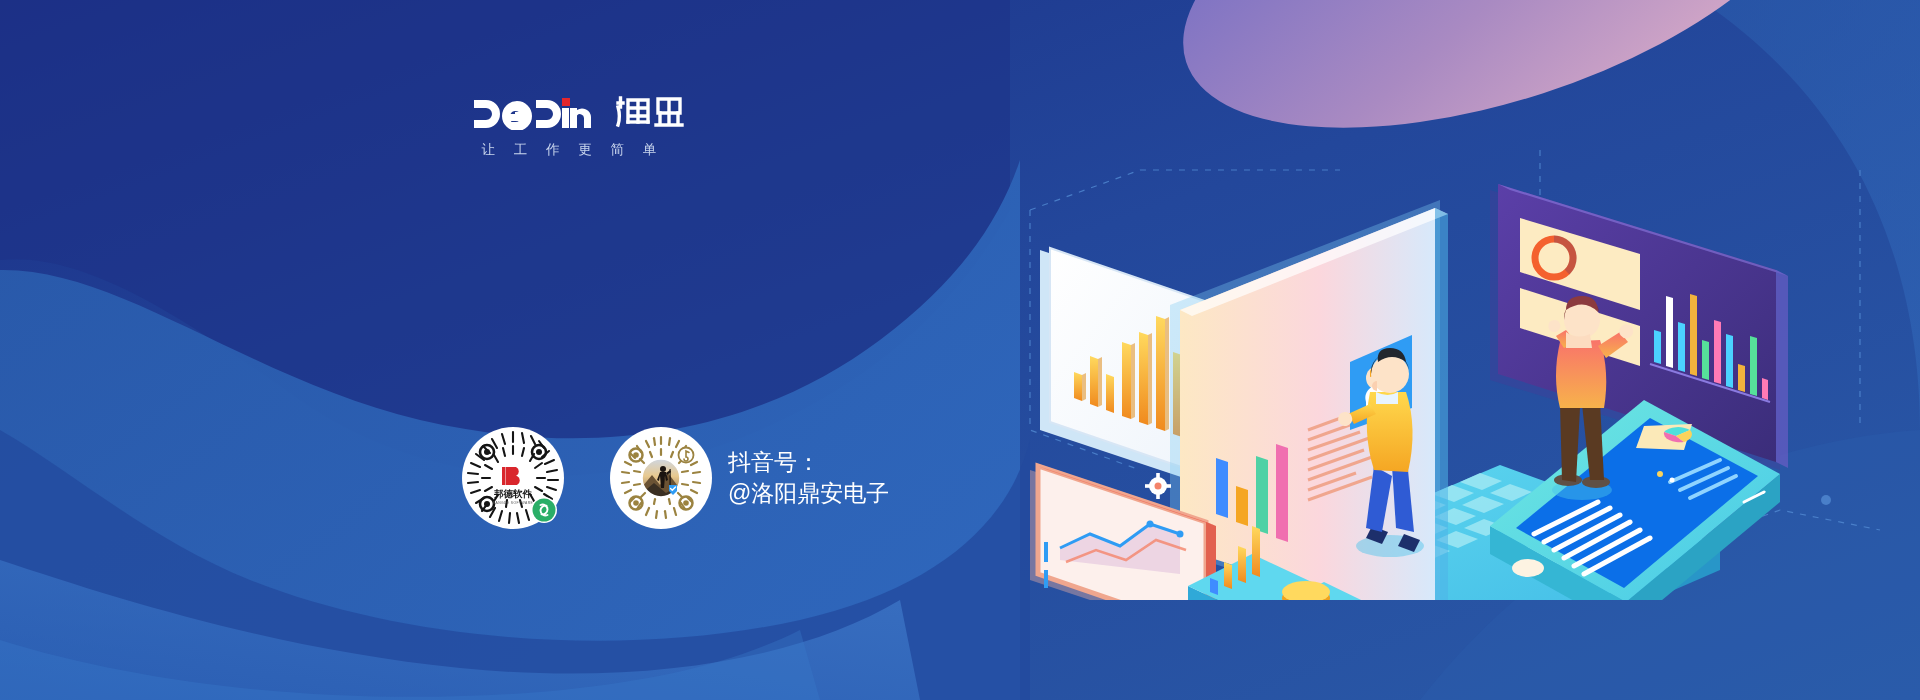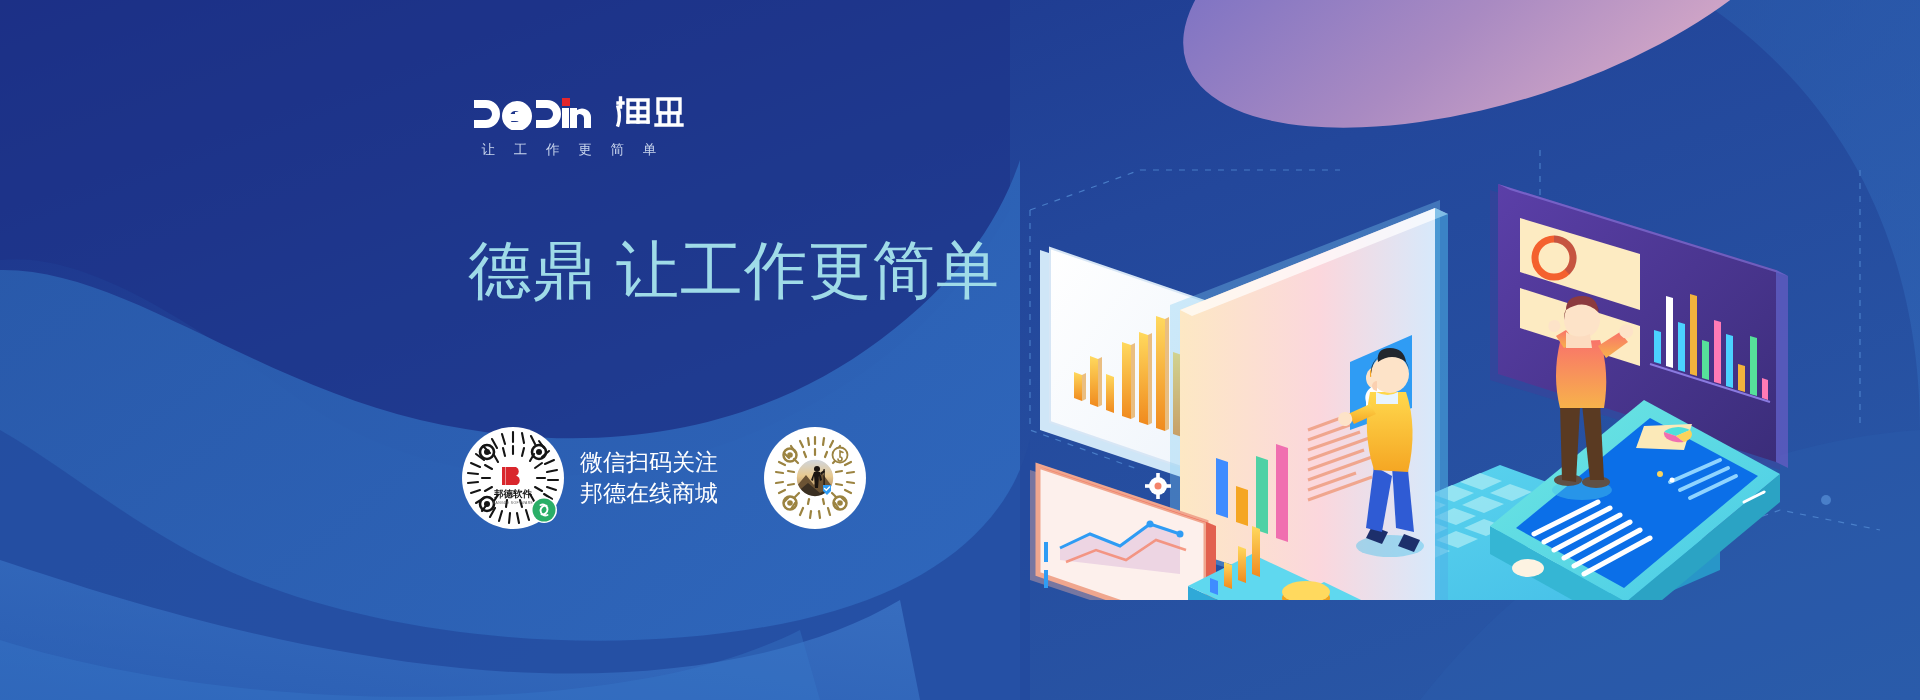--- a/index.html
+++ b/index.html
@@ -168,23 +168,20 @@
           <path d="M14 28 h20"></path>
 
           <path d="M44 5 h22 M44 5 v14 M66 5 v14 M44 19 h22 M55 5 v14"></path>
           <path d="M46 19 v12 M64 19 v12 M55 19 v12 M42 31 h26"></path>
         </g>
       </svg>
     </div>
     <div class="logo-tagline">让 工 作 更 简 单</div>
   </div>
 
-  <div id="headline">
-    <span>德鼎</span><span class="gap"></span><span>让工作更简单</span>
-  </div>
 
 
   <div id="qr-section">
 
     <div class="qr-item">
       <div class="qr-code">
         <svg width="102" height="102" viewBox="0 0 102 102">
           <circle cx="51" cy="51" r="51" fill="#ffffff"></circle>
           <g stroke="#141414" stroke-width="2.1" stroke-linecap="round">
             <line x1="51" y1="5" x2="51" y2="15"></line>
@@ -249,24 +246,20 @@
           </g>
           <text x="51" y="70" font-family="'Liberation Sans',sans-serif" font-size="9.5" font-weight="bold" fill="#141414" text-anchor="middle">邦德软件</text>
           <text x="51" y="77" font-family="'Liberation Sans',sans-serif" font-size="3.4" fill="#555" text-anchor="middle" letter-spacing="0.4">BANGDE SOFTWARE</text>
 
           <g>
             <circle cx="82" cy="83" r="13" fill="#ffffff"></circle>
             <circle cx="82" cy="83" r="11.5" fill="#2aae67"></circle>
             <path d="M78.5 78 a5 5 0 0 1 7 4.5 a5 5 0 0 1 -6 4.8 M85.5 88 a5 5 0 0 1 -7 -4.5 a5 5 0 0 1 6 -4.8" fill="none" stroke="#ffffff" stroke-width="1.9" stroke-linecap="round"></path>
           </g>
         </svg>
-      </div>
-      <div class="qr-caption">
-        <span>微信扫码关注</span>
-        <span>邦德在线商城</span>
       </div>
     </div>
 
     <div class="qr-item">
       <div class="qr-code">
         <svg width="102" height="102" viewBox="0 0 102 102">
           <defs>
             <clipPath id="dyPhoto">
                 <circle cx="51" cy="51" r="19"></circle>
               </clipPath>
@@ -346,20 +339,24 @@
             <path d="M59 58 l8 0 l0 6 l-4 4 l-4 -4 z" fill="#2f9cf4"></path>
             <path d="M60.5 61.5 l1.8 1.8 l3.2 -3.2" fill="none" stroke="#ffffff" stroke-width="1.4" stroke-linecap="round"></path>
           </g>
 
           <g>
             <circle cx="76" cy="28" r="7.5" fill="#ffffff" stroke="#9b8340" stroke-width="1.8"></circle>
             <path d="M74 32 a2 2 0 1 0 2 -2 v-6 l3 1.5" fill="none" stroke="#9b8340" stroke-width="1.6" stroke-linecap="round"></path>
           </g>
         </svg>
       </div>
+      <div class="qr-caption">
+        <span>抖音号：</span>
+        <span>@洛阳鼎安电子</span>
+      </div>
     </div>
   </div>
 
   <div id="paper-plane">
     <svg width="48" height="42" viewBox="0 0 48 42">
       <defs>
         <linearGradient id="gPlane" x1="0" y1="0" x2="1" y2="1">
           <stop offset="0%" stop-color="#ffd95e"></stop>
           <stop offset="100%" stop-color="#f0a21e"></stop>
         </linearGradient>

